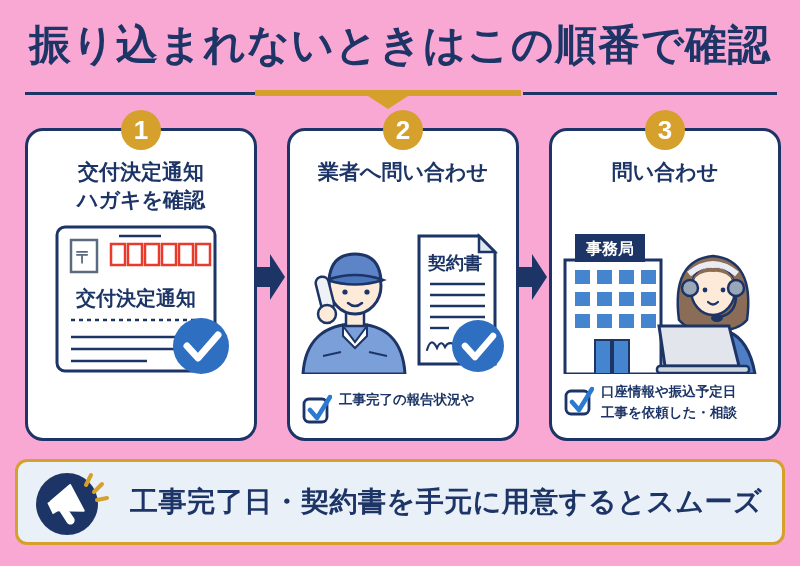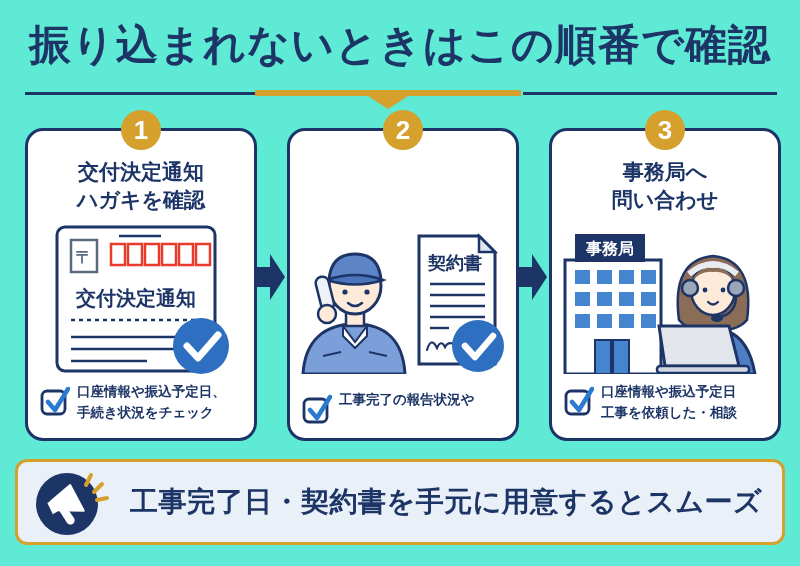--- a/index.html
+++ b/index.html
@@ -1,16 +1,16 @@
 <!DOCTYPE html>
 <html><head>
 <meta charset="utf-8">
 <style>
   html,body{margin:0;padding:0;background:#fff;font-family:"Liberation Sans",sans-serif;}
-  .page{position:relative;width:800px;height:566px;background:#5eead4;overflow:hidden;}
+  .page{position:relative;width:800px;height:566px;background:#f9a8d4;overflow:hidden;}
 
   
   .title{position:absolute;top:16px;left:0;width:100%;text-align:center;
          font-size:42px;font-weight:900;color:#1d3566;letter-spacing:1px;line-height:1.4;}
   .sep-navy{position:absolute;height:3px;background:#1d3566;top:92px;}
   .sep-left{left:25px;width:230px;}
   .sep-right{left:523px;width:254px;}
   .sep-gold{position:absolute;top:90px;left:255px;width:266px;height:6px;background:#d5a02c;}
   .sep-tri{position:absolute;left:50%;top:6px;transform:translateX(-50%);
            width:0;height:0;border-left:20px solid transparent;border-right:20px solid transparent;
@@ -77,39 +77,30 @@
         <line x1="28" y1="96" x2="160" y2="96" stroke="#1d3566" stroke-width="2.5" stroke-dasharray="4 4"></line>
         <g stroke="#1d3566" stroke-width="2.5">
           <line x1="28" y1="113" x2="132" y2="113"></line>
           <line x1="28" y1="125" x2="132" y2="125"></line>
           <line x1="28" y1="137" x2="104" y2="137"></line>
         </g>
         <circle cx="158" cy="122" r="28" fill="#2f6fc1"></circle>
         <path d="M144 122 l11 12 l20 -23" stroke="#fff" stroke-width="7" fill="none" stroke-linecap="round" stroke-linejoin="round"></path>
       </svg>
     </div>
-    <div class="note">
-      <svg width="30" height="32" viewBox="0 0 30 32">
-        <rect x="2" y="7" width="23" height="23" rx="5" fill="#fff" stroke="#1d3566" stroke-width="2.8"></rect>
-        <path d="M8 18 l7 8 L28 5" stroke="#2a7ad2" stroke-width="4.5" fill="none" stroke-linecap="round" stroke-linejoin="round"></path>
-      </svg>
-      <div class="note-text">
-        <div>口座情報や振込予定日、</div>
-        <div>手続き状況をチェック</div>
-      </div>
-    </div>
   </section>
 
   <svg class="arrow arrow1" width="30" height="46" viewBox="0 0 30 46">
     <polygon points="0,13 15,13 15,0 30,23 15,46 15,33 0,33" fill="#1d3566"></polygon>
   </svg>
 
   <section class="card card2">
     <div class="badge">2</div>
     <div class="card-title">
+      <div>業者へ問い合わせ</div>
     </div>
     <div class="illus">
       <svg width="212" height="150" viewBox="0 0 212 150">
 
         <path d="M6 150 C8 116 28 100 58 100 C88 100 106 116 108 150 Z" fill="#7b9fd8" stroke="#1d3566" stroke-width="3"></path>
         <path d="M46 102 L58 118 L70 102 L70 112 L58 124 L46 112 Z" fill="#fff" stroke="#1d3566" stroke-width="2"></path>
         <line x1="26" y1="132" x2="44" y2="128" stroke="#1d3566" stroke-width="2"></line>
         <line x1="72" y1="128" x2="90" y2="132" stroke="#1d3566" stroke-width="2"></line>
 
         <rect x="49" y="84" width="18" height="18" fill="#fdead9" stroke="#1d3566" stroke-width="2.5"></rect>
@@ -153,21 +144,20 @@
     </div>
   </section>
 
   <svg class="arrow arrow2" width="30" height="46" viewBox="0 0 30 46">
     <polygon points="0,13 15,13 15,0 30,23 15,46 15,33 0,33" fill="#1d3566"></polygon>
   </svg>
 
   <section class="card card3">
     <div class="badge">3</div>
     <div class="card-title">
-      <div>事務局へ</div>
       <div>問い合わせ</div>
     </div>
     <div class="illus">
       <svg width="212" height="150" viewBox="0 0 212 150">
 
         <g>
           <rect x="6" y="36" width="96" height="114" fill="#fff" stroke="#1d3566" stroke-width="3"></rect>
           <rect x="16" y="10" width="70" height="28" fill="#1d3566"></rect>
           <text x="51" y="30" font-size="16" font-weight="bold" fill="#fff" text-anchor="middle">事務局</text>
           <g fill="#4584cf">

